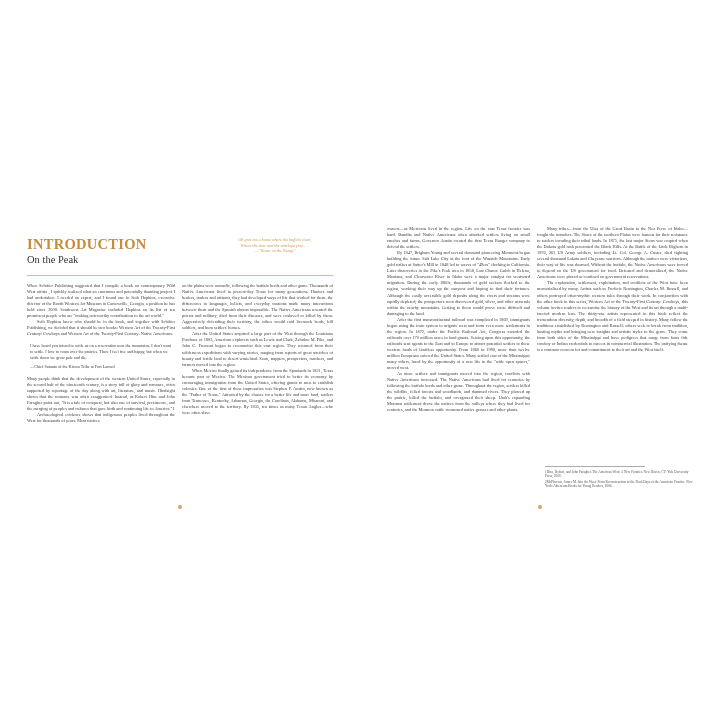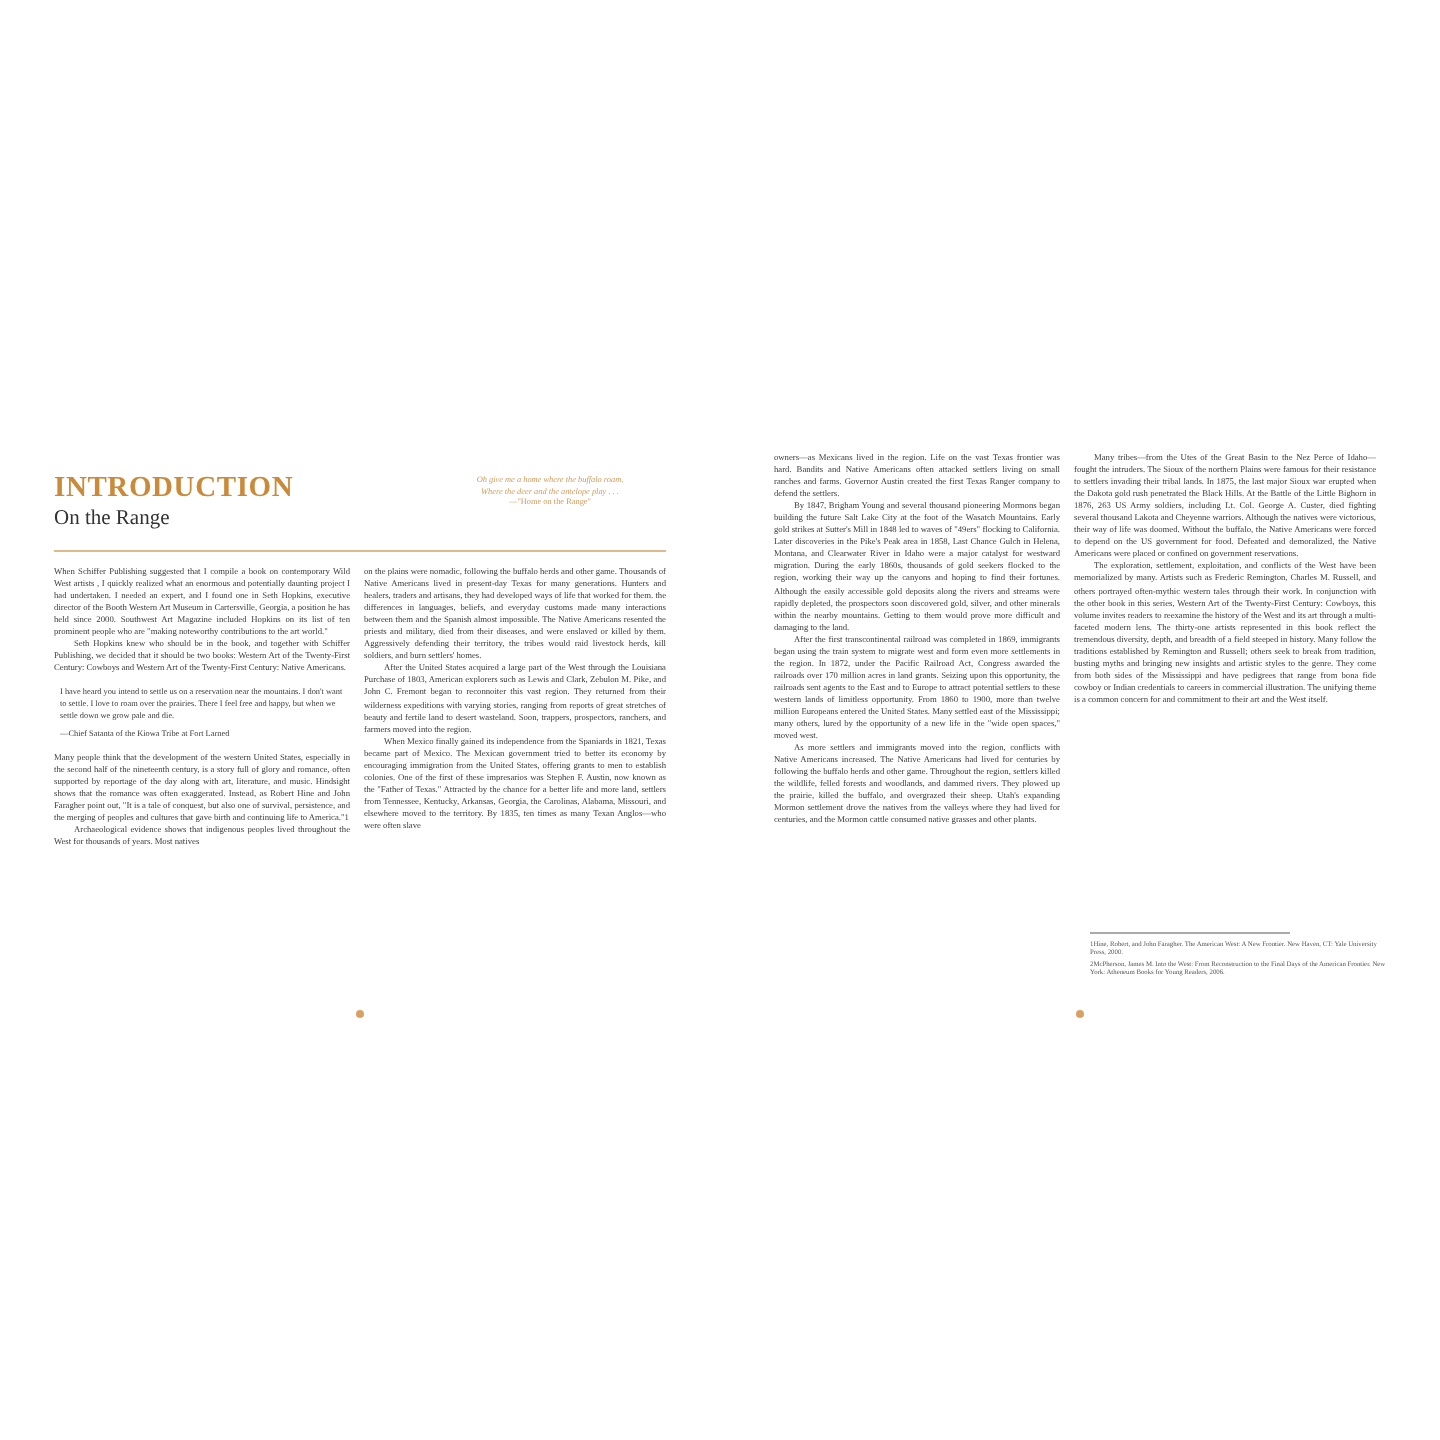--- a/index.html
+++ b/index.html
@@ -32,21 +32,21 @@
   .orn-left { left: 178px; top: 505px; }
   .orn-right { left: 538px; top: 505px; }
 </style>
 </head>
 <body>
 
 <div class="spread">
 
   <div class="page left-page">
     <div class="title">INTRODUCTION</div>
-    <div class="subtitle">On the Range</div>
+    <div class="subtitle">On the Peak</div>
 
     <div class="epigraph">
       <div>Oh give me a home where the buffalo roam,</div>
       <div>Where the deer and the antelope play . . .</div>
       <div class="attr">—"Home on the Range"</div>
     </div>
 
     <div class="rule"></div>
 
     <div class="col col-1">

